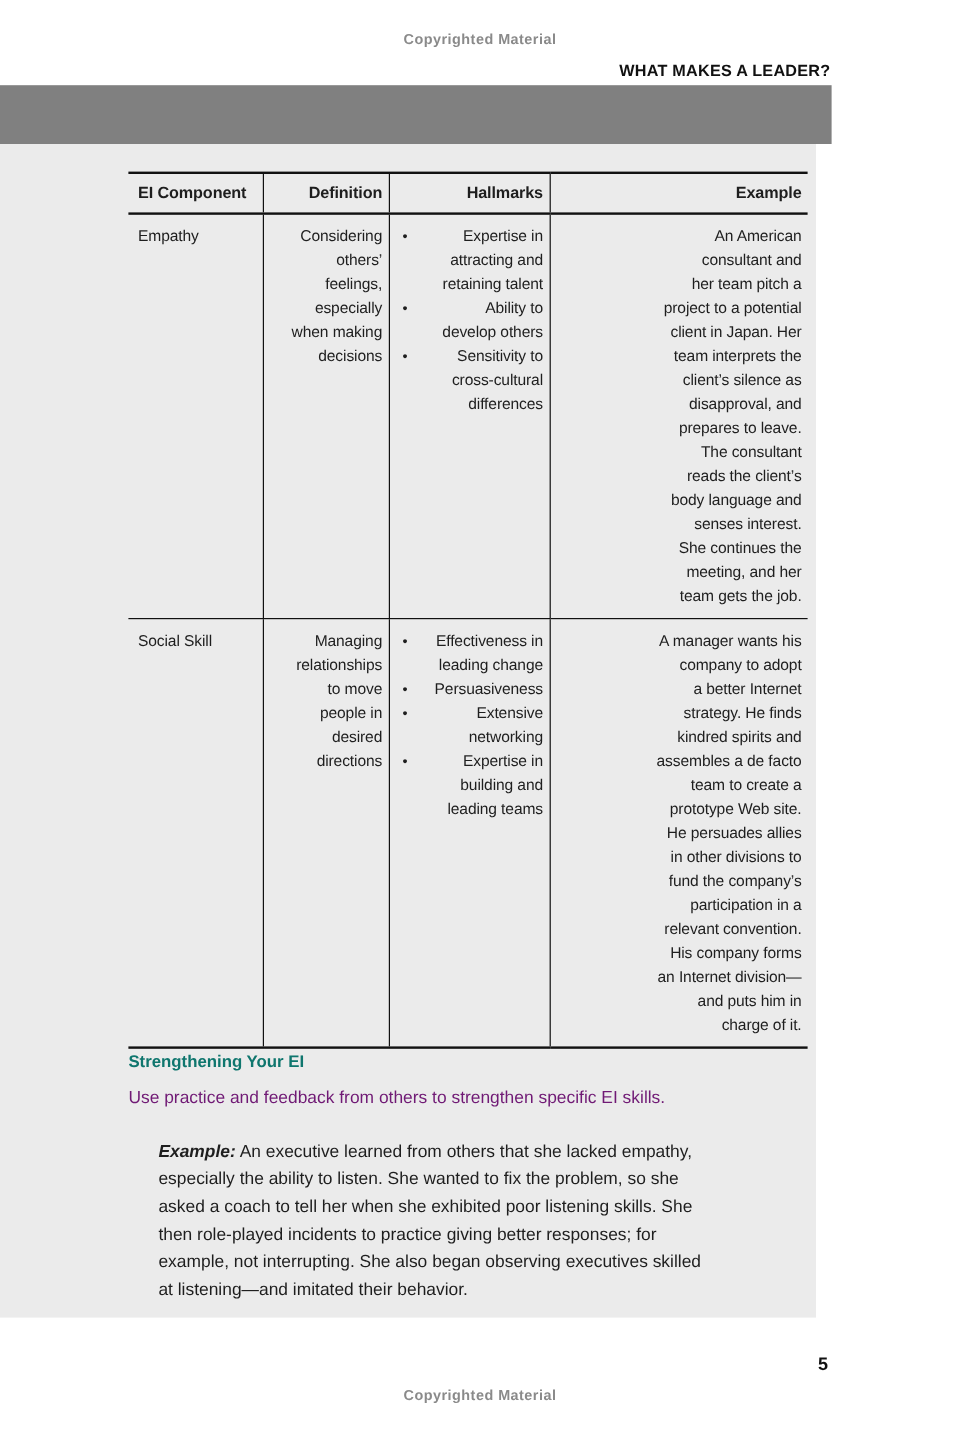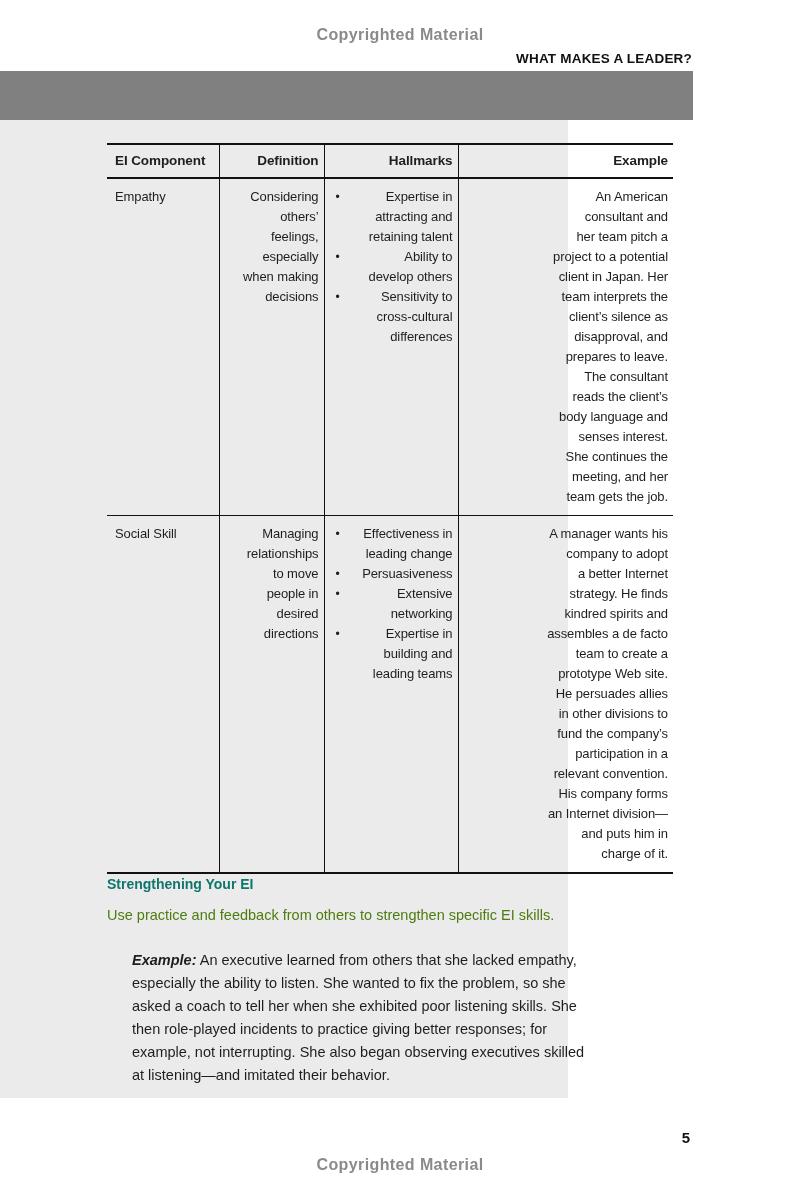--- a/index.html
+++ b/index.html
@@ -3,33 +3,33 @@
 <meta charset="utf-8">
 <style>
   html,body{margin:0;padding:0;}
   body{
     width:800px;height:1200px;position:relative;background:#ffffff;
     font-family:"Liberation Sans",sans-serif;color:#1e1e1e;
     -webkit-font-smoothing:antialiased;
   }
   .copyright{
     position:absolute;left:0;width:800px;text-align:center;
-    color:#8a8a8a;font-size:16px;font-weight:700;letter-spacing:.4px;
+    color:#8a8a8a;font-size:12px;font-weight:700;letter-spacing:.4px;
   }
   .copyright.top{top:26px;}
   .copyright.bottom{top:1156px;}
   .running-head{
     position:absolute;top:51px;right:108px;
     font-size:13.5px;font-weight:700;letter-spacing:.2px;color:#111;margin-left:36px;
   }
   .gray-bar{
     position:absolute;top:71px;left:0;width:693px;height:49px;background:#808080;
   }
   .page-area{
-    position:absolute;top:120px;left:0;width:568px;height:978px;background:#ebebeb;
+    position:absolute;top:120px;left:0;width:680px;height:978px;background:#ebebeb;
   }
   .page-number{
     position:absolute;top:1129px;right:110px;font-size:15px;font-weight:700;color:#111;
   }
   
   .tbl-wrap{position:absolute;left:107px;top:23px;width:566px;}
   table.ei{
     border-collapse:collapse;table-layout:fixed;width:566px;
     font-size:13px;line-height:20px;color:#1e1e1e;letter-spacing:-0.1px;
   }
@@ -50,21 +50,21 @@
   ul.hallmarks li::before{
     content:"\2022";position:absolute;left:3px;top:0;
     font-size:12px;line-height:20px;
   }
   .pre{white-space:pre-line;}
   
   .sec-heading{
     position:absolute;left:107px;top:756px;font-size:14px;font-weight:700;color:#0f766e;
   }
   .intro{
-    position:absolute;left:107px;top:787px;font-size:14.5px;color:#4d7c0f;
+    position:absolute;left:107px;top:787px;font-size:14.5px;color:#701a75;
   }
   .example-para{
     position:absolute;left:132px;top:829px;width:552px;margin:0;
     font-size:14.5px;line-height:23px;color:#1e1e1e;white-space:pre-line;
   }
   .ex-label{font-weight:700;font-style:italic;text-align:center;}
 </style>
 </head>
 <body>
 

